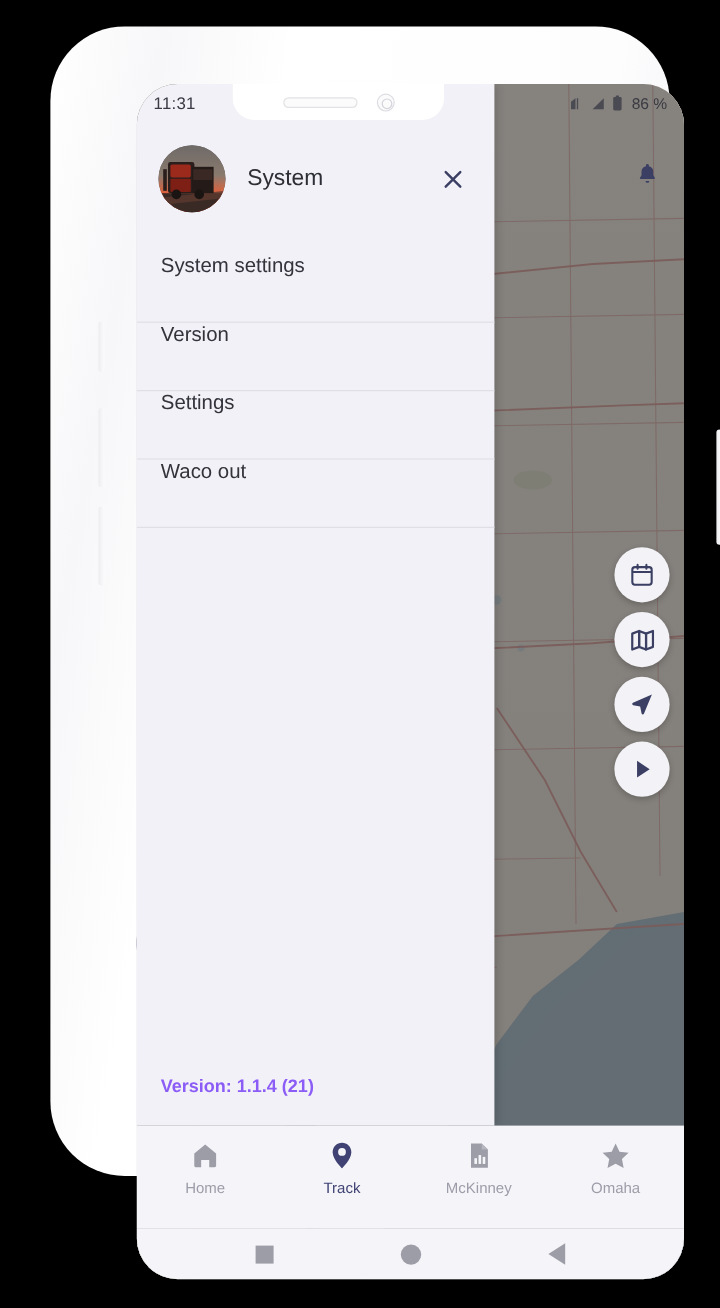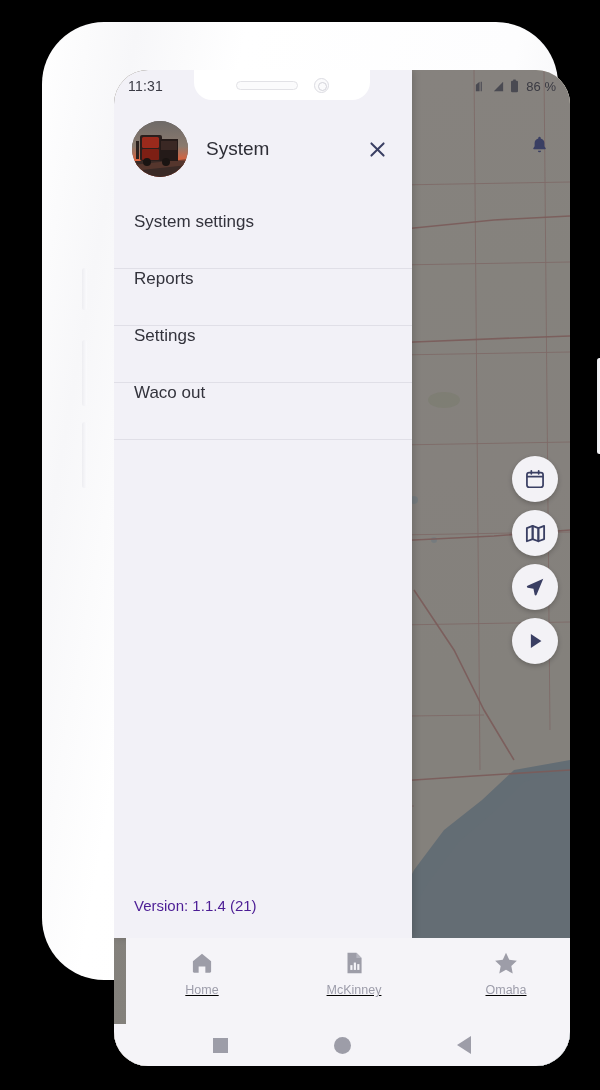--- a/index.html
+++ b/index.html
@@ -234,37 +234,37 @@
     border-bottom: 1px solid #e0dfe7;
     box-sizing: border-box;
   }
   .menu-item:first-child { border-top: none; }
 
   .drawer-spacer { flex: 1 1 auto; }
 
   .version-text {
     padding: 0 20px 24px 20px;
     font-size: 15px;
-    color: #4c1d95;
+    color: #8b5cf6;
+    font-weight: bold;
   }
 
   
   .bottom-nav {
     position: absolute;
-    left: 12px;
+    left: 0;
     bottom: 42px;
     width: 456px;
     height: 86px;
     background: #f5f4f8;
     display: flex;
     align-items: flex-start;
     padding-top: 12px;
     box-sizing: border-box;
     z-index: 25;
-    text-decoration: underline;
   }
   .nav-item {
     flex: 1 1 0;
     display: flex;
     flex-direction: column;
     align-items: center;
     gap: 7px;
   }
   .nav-label {
     font-size: 12.5px;
@@ -521,41 +521,48 @@
               <path d="M3.6 3.6 16.4 16.4M16.4 3.6 3.6 16.4" stroke="#3a3f63" stroke-width="2.1" stroke-linecap="round"></path>
             </svg>
           </div>
         </div>
 
         <div class="menu-list">
           <div class="menu-item">
             <span>System settings</span>
           </div>
           <div class="menu-item">
-            <span>Reports</span>
+            <span>Version</span>
           </div>
           <div class="menu-item">
             <span>Settings</span>
           </div>
           <div class="menu-item">
             <span>Waco out</span>
           </div>
         </div>
 
         <div class="drawer-spacer"></div>
 
         <div class="version-text">Version: 1.1.4 (21)</div>
       </div>
 
       <div class="bottom-nav">
         <div class="nav-item">
           <svg width="26" height="26" viewBox="0 0 24 24">
             <path d="M12 3.4 3.6 10.4v9.4c0 .6.5 1.1 1.1 1.1h4.2v-5.6h6.2v5.6h4.2c.6 0 1.1-.5 1.1-1.1v-9.4L12 3.4Z" fill="#9d9da8"></path>
           </svg>
           <span class="nav-label">Home</span>
+        </div>
+        <div class="nav-item active">
+          <svg width="26" height="26" viewBox="0 0 24 24">
+            <path d="M12 2.2c-4 0-7.2 3.2-7.2 7.2 0 5.4 7.2 12.4 7.2 12.4s7.2-7 7.2-12.4c0-4-3.2-7.2-7.2-7.2Z" fill="#3f4273"></path>
+            <circle cx="12" cy="9.2" r="3" fill="#f5f4f8"></circle>
+          </svg>
+          <span class="nav-label">Track</span>
         </div>
         <div class="nav-item">
           <svg width="26" height="26" viewBox="0 0 24 24">
             <path d="M6 2.6h8.2L19 7.4v14H6V2.6Z" fill="#9d9da8"></path>
             <path d="M14.2 2.6 19 7.4h-4.8V2.6Z" fill="#b6b6c0"></path>
             <rect x="8.6" y="14" width="2" height="4.4" fill="#f5f4f8"></rect>
             <rect x="11.8" y="11.6" width="2" height="6.8" fill="#f5f4f8"></rect>
             <rect x="15" y="13" width="2" height="5.4" fill="#f5f4f8"></rect>
           </svg>
           <span class="nav-label">McKinney</span>

